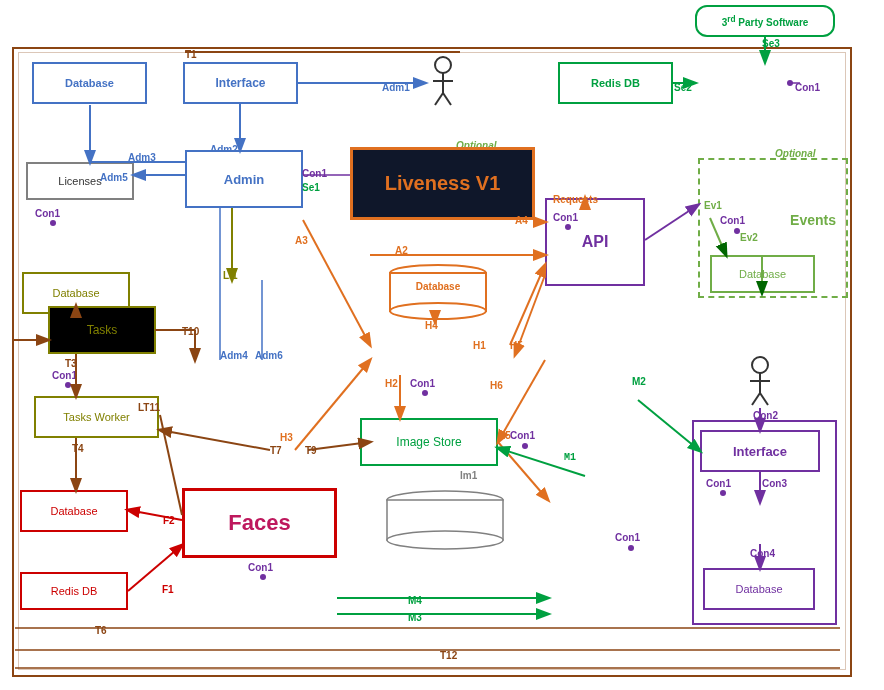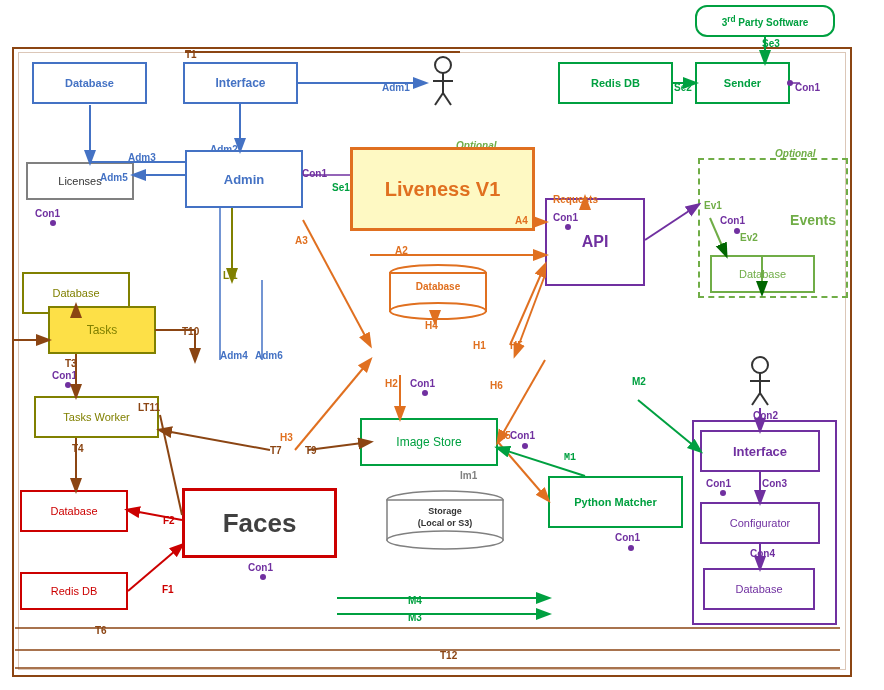--- a/index.html
+++ b/index.html
@@ -45,23 +45,20 @@
   </div>
 
   <div style="position:absolute; left:183px; top:62px; width:115px; height:42px; border:2px solid #4472C4; display:flex; align-items:center; justify-content:center; background:white;">
     <span style="color:#4472C4; font-weight:bold; font-size:12px;">Interface</span>
   </div>
 
   <div style="position:absolute; left:558px; top:62px; width:115px; height:42px; border:2px solid #00A040; display:flex; align-items:center; justify-content:center; background:white;">
     <span style="color:#00A040; font-weight:bold; font-size:11px;">Redis DB</span>
   </div>
 
-  <div style="position:absolute; left:695px; top:62px; width:95px; height:42px; border:2px solid #00A040; display:flex; align-items:center; justify-content:center; background:white;">
-    <span style="color:#00A040; font-weight:bold; font-size:11px;">Sender</span>
-  </div>
 
   <div style="position:absolute; left:428px; top:55px; width:30px; height:52px;">
     <svg width="30" height="52" viewBox="0 0 30 52">
       <circle cx="15" cy="10" r="8" fill="none" stroke="#333" stroke-width="2"></circle>
       <line x1="15" y1="18" x2="15" y2="38" stroke="#333" stroke-width="2"></line>
       <line x1="5" y1="26" x2="25" y2="26" stroke="#333" stroke-width="2"></line>
       <line x1="15" y1="38" x2="7" y2="50" stroke="#333" stroke-width="2"></line>
       <line x1="15" y1="38" x2="23" y2="50" stroke="#333" stroke-width="2"></line>
     </svg>
   </div>
@@ -83,25 +80,25 @@
   <div class="label" style="left:100px; top:172px; color:#4472C4;">Adm5</div>
 
   <div class="label" style="left:35px; top:208px; color:#7030A0;">Con1</div>
   <div style="position:absolute; left:50px; top:220px; width:6px; height:6px; border-radius:50%; background:#7030A0;"></div>
 
   <div style="position:absolute; left:185px; top:150px; width:118px; height:58px; border:2px solid #4472C4; display:flex; align-items:center; justify-content:center; background:white;">
     <span style="color:#4472C4; font-weight:bold; font-size:13px;">Admin</span>
   </div>
 
   <div class="label" style="left:302px; top:168px; color:#7030A0;">Con1</div>
-  <div class="label" style="left:302px; top:182px; color:#00A040;padding-left:30px;">Se1</div>
+  <div class="label" style="left:302px; top:182px; color:#00A040;">Se1</div>
 
   <div class="label" style="left:456px; top:140px; color:#70AD47; font-style:italic;">Optional</div>
 
-  <div style="position:absolute; left:350px; top:147px; width:185px; height:84px; border:3px solid #E07020; display:flex; align-items:center; justify-content:center; background:#fef9c3;">
+  <div style="position:absolute; left:350px; top:147px; width:185px; height:73px; border:3px solid #E07020; display:flex; align-items:center; justify-content:center; background:#0f172a;">
     <span style="color:#E07020; font-weight:bold; font-size:20px;">Liveness V1</span>
   </div>
 
   <div class="label" style="left:775px; top:148px; color:#70AD47; font-style:italic;">Optional</div>
 
   <div style="position:absolute; left:698px; top:158px; width:150px; height:140px; border:2px dashed #70AD47; background:transparent;">
     <span style="position:absolute; top:5px; right:10px; color:#70AD47; font-weight:bold; font-size:14px;margin-top:47px;">Events</span>
   </div>
 
   <div class="label" style="left:704px; top:200px; color:#70AD47;">Ev1</div>
@@ -142,21 +139,21 @@
     <svg width="100" height="58" viewBox="0 0 100 58">
       <ellipse cx="50" cy="10" rx="48" ry="8" fill="white" stroke="#E07020" stroke-width="2"></ellipse>
       <rect x="2" y="10" width="96" height="38" fill="white" stroke="#E07020" stroke-width="2"></rect>
       <ellipse cx="50" cy="48" rx="48" ry="8" fill="white" stroke="#E07020" stroke-width="2"></ellipse>
     </svg>
     <span style="position:absolute; top:18px; left:0; width:100%; text-align:center; font-size:10px; color:#E07020; font-weight:bold;">Database</span>
   </div>
 
   <div class="label" style="left:425px; top:320px; color:#E07020;">H4</div>
 
-  <div style="position:absolute; left:48px; top:306px; width:108px; height:48px; border:2px solid #808000; display:flex; align-items:center; justify-content:center; background:#fde047;">
+  <div style="position:absolute; left:48px; top:306px; width:108px; height:48px; border:2px solid #808000; display:flex; align-items:center; justify-content:center; background:#000000;">
     <span style="color:#808000; font-size:12px;">Tasks</span>
   </div>
 
   <div class="label" style="left:65px; top:358px; color:#8B4513;">T3</div>
 
   <div class="label" style="left:52px; top:370px; color:#7030A0;">Con1</div>
   <div style="position:absolute; left:65px; top:382px; width:6px; height:6px; border-radius:50%; background:#7030A0;"></div>
 
   <div class="label" style="left:182px; top:326px; color:#8B4513;">T10</div>
 
@@ -200,25 +197,24 @@
   <div style="position:absolute; left:522px; top:443px; width:6px; height:6px; border-radius:50%; background:#7030A0;"></div>
 
   <div class="label" style="left:416px; top:470px; color:#808080;margin-left:44px;">Im1</div>
 
   <div style="position:absolute; left:385px; top:490px; width:120px; height:62px;">
     <svg width="120" height="62" viewBox="0 0 120 62">
       <ellipse cx="60" cy="10" rx="58" ry="9" fill="white" stroke="#808080" stroke-width="1.5"></ellipse>
       <rect x="2" y="10" width="116" height="40" fill="white" stroke="#808080" stroke-width="1.5"></rect>
       <ellipse cx="60" cy="50" rx="58" ry="9" fill="white" stroke="#808080" stroke-width="1.5"></ellipse>
     </svg>
-    <span style="position:absolute; top:16px; left:0; width:100%; text-align:center; font-size:9px; color:#333; font-weight:bold; line-height:1.3;">Storage<br>(Local or S3)</span>
   </div>
 
   <div style="position:absolute; left:182px; top:488px; width:155px; height:70px; border:3px solid #CC0000; display:flex; align-items:center; justify-content:center; background:white;">
-    <span style="color:#404040; font-weight:bold; font-size:26px;">Faces</span>
+    <span style="color:#be185d; font-weight:bold; font-size:22px;">Faces</span>
   </div>
 
   <div class="label" style="left:248px; top:562px; color:#7030A0;">Con1</div>
   <div style="position:absolute; left:260px; top:574px; width:6px; height:6px; border-radius:50%; background:#7030A0;"></div>
 
   <div class="label" style="left:163px; top:515px; color:#CC0000;text-align:right;">F2</div>
 
   <div style="position:absolute; left:20px; top:490px; width:108px; height:42px; border:2px solid #CC0000; display:flex; align-items:center; justify-content:center; background:white;">
     <span style="color:#CC0000; font-size:11px;">Database</span>
   </div>
@@ -228,23 +224,20 @@
   </div>
 
   <div class="label" style="left:162px; top:584px; color:#CC0000;">F1</div>
 
   <div class="label" style="left:95px; top:625px; color:#8B4513;">T6</div>
 
   <div class="label" style="left:440px; top:650px; color:#8B4513;">T12</div>
 
   <div class="label" style="left:765px; top:697px; color:#8B4513;">T13</div>
 
-  <div style="position:absolute; left:548px; top:476px; width:135px; height:52px; border:2px solid #00A040; display:flex; align-items:center; justify-content:center; background:white;">
-    <span style="color:#00A040; font-size:11px; font-weight:bold;">Python Matcher</span>
-  </div>
 
   <div class="label" style="left:615px; top:532px; color:#7030A0;">Con1</div>
   <div style="position:absolute; left:628px; top:545px; width:6px; height:6px; border-radius:50%; background:#7030A0;"></div>
 
   <div class="label" style="left:564px; top:452px; color:#00A040;font-family:Liberation Mono, monospace;">M1</div>
 
   <div class="label" style="left:632px; top:376px; color:#00A040;">M2</div>
 
   <div class="label" style="left:408px; top:612px; color:#00A040;">M3</div>
 
@@ -264,23 +257,20 @@
 
   <div style="position:absolute; left:700px; top:430px; width:120px; height:42px; border:2px solid #7030A0; display:flex; align-items:center; justify-content:center; background:white;">
     <span style="color:#7030A0; font-weight:bold; font-size:13px;">Interface</span>
   </div>
 
   <div class="label" style="left:706px; top:478px; color:#7030A0;">Con1</div>
   <div style="position:absolute; left:720px; top:490px; width:6px; height:6px; border-radius:50%; background:#7030A0;"></div>
 
   <div class="label" style="left:762px; top:478px; color:#7030A0;">Con3</div>
 
-  <div style="position:absolute; left:700px; top:502px; width:120px; height:42px; border:2px solid #7030A0; display:flex; align-items:center; justify-content:center; background:white;">
-    <span style="color:#7030A0; font-size:11px;">Configurator</span>
-  </div>
 
   <div class="label" style="left:750px; top:548px; color:#7030A0;">Con4</div>
 
   <div style="position:absolute; left:703px; top:568px; width:112px; height:42px; border:2px solid #7030A0; display:flex; align-items:center; justify-content:center; background:white;">
     <span style="color:#7030A0; font-size:11px;">Database</span>
   </div>
 
   <div style="position:absolute; left:692px; top:420px; width:145px; height:205px; border:2px solid #7030A0; background:transparent;"></div>
 
   <svg class="arrows-svg">

